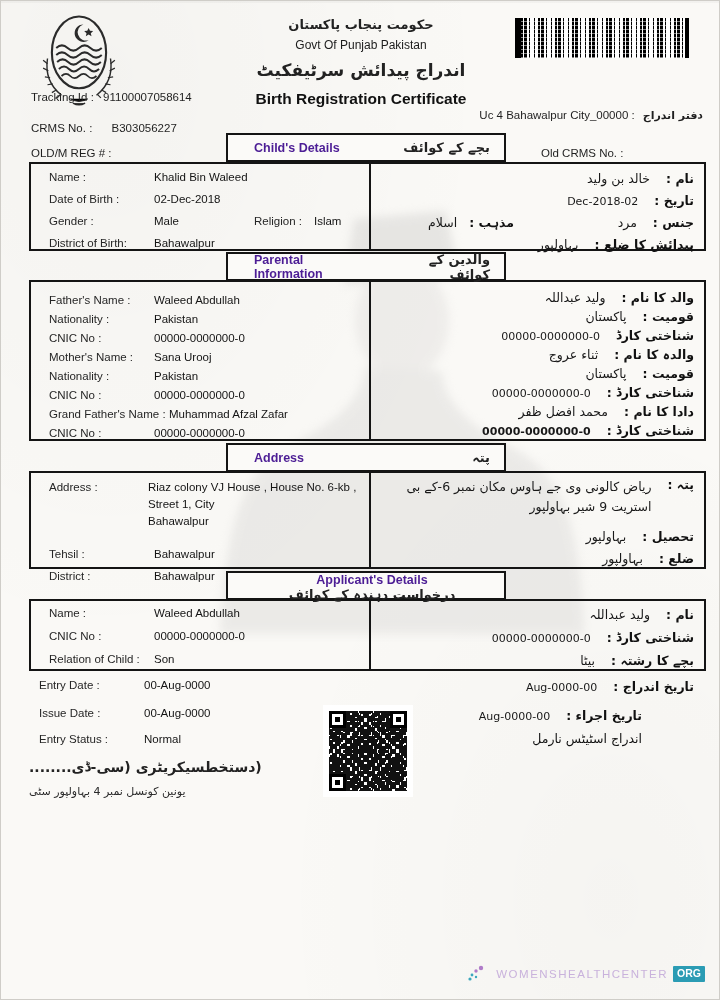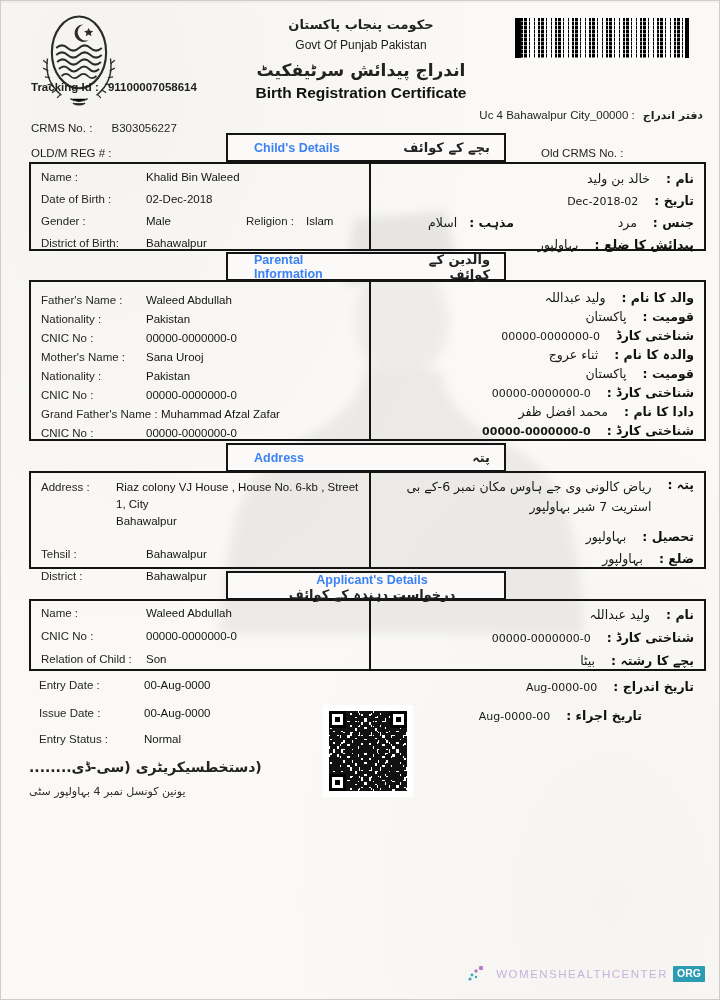--- a/index.html
+++ b/index.html
@@ -17,38 +17,38 @@
   .ur{font-family:"DejaVu Sans",sans-serif;direction:rtl;}
   .b{font-weight:bold;}
   
   .portrait{left:205px;top:168px;width:390px;height:465px;opacity:.5;filter:blur(5px);pointer-events:none;}
   
   .logo{left:34px;top:12px;width:88px;height:98px;}
   .hcenter{left:180px;top:14px;width:360px;text-align:center;}
   .hcenter .l1{font-size:13px;margin:2px 0;}
   .hcenter .l2{font-size:12px;margin:6px 0;color:#1c1c1c;}
   .hcenter .l3{font-size:17px;margin:8px 0 2px;}
-  .hcenter .l4{font-size:15.5px;margin:4px 0 0;color:#111;}
+  .hcenter .l4{font-size:15.5px;margin:10px 0 0;color:#111;}
   .barcode{left:514px;top:17px;width:174px;height:40px;
     border-left:6px solid #000;border-right:4px solid #000;box-sizing:border-box;
     background:
       repeating-linear-gradient(0deg, rgba(255,255,255,.5) 0 1px, transparent 1px 4px),
       repeating-linear-gradient(90deg,#000 0 2px,#fff 2px 3px,#000 3px 6px,#fff 6px 8px,#000 8px 9px,#fff 9px 13px,#000 13px 14px,#fff 14px 17px);
   }
   .meta{font-size:11.5px;color:#1f1f1f;}
   
   .sechdr{left:225px;width:280px;height:29px;border:2px solid #141414;background:#fbfaf8;
     display:flex;align-items:center;justify-content:space-between;box-sizing:border-box;
     padding:0 14px 0 26px;z-index:3;}
-  .sechdr .en{font-size:12.5px;font-weight:bold;color:#3b82f6;}
+  .sechdr .en{font-size:12.5px;font-weight:bold;color:#4c1d95;}
   .sechdr .uh{font-size:13px;font-weight:bold;}
   
   .dbox{left:28px;width:677px;border:2px solid #141414;box-sizing:border-box;z-index:2;background:transparent;}
   .divider{position:absolute;top:0;bottom:0;left:338px;width:2px;background:#141414;}
-  .ehalf{position:absolute;left:0;top:0;width:338px;}
+  .ehalf{position:absolute;left:8px;top:0;width:338px;}
   .uhalf{position:absolute;left:340px;top:0;right:0;}
   .frow{position:relative;display:flex;align-items:baseline;padding:0 10px;font-size:11.5px;}
   .frow .lab{min-width:105px;flex-shrink:0;color:#262626;}
   .frow .val{color:#141414;}
   .urow{position:relative;display:flex;align-items:baseline;direction:rtl;padding:0 10px;font-size:12.5px;gap:16px;font-family:"DejaVu Sans",sans-serif;}
   .urow .lab{font-weight:bold;color:#111;}
   .urow .val{color:#191919;}
   .inpair{position:absolute;display:flex;gap:12px;}
   
   .qr{left:328px;top:710px;width:78px;height:80px;background:
@@ -100,21 +100,21 @@
 
   <div class="abs hcenter">
     <div class="l1 ur b">حکومت پنجاب پاکستان</div>
     <div class="l2">Govt Of Punjab Pakistan</div>
     <div class="l3 ur b">اندراج پیدائش سرٹیفکیٹ</div>
     <div class="l4 b">Birth Registration Certificate</div>
   </div>
 
   <div class="abs barcode"></div>
 
-  <div class="abs meta" style="left:30px;top:80px;font-weight:bold;">
+  <div class="abs meta" style="left:30px;top:90px;">
     <span>Tracking Id :</span>
     <span style="margin-left:6px;">91100007058614</span>
   </div>
   <div class="abs meta" style="left:30px;top:121px;">
     <span>CRMS No. :</span>
     <span style="margin-left:16px;">B303056227</span>
   </div>
   <div class="abs meta" style="left:30px;top:146px;">OLD/M REG # :</div>
   <div class="abs meta" style="right:16px;top:108px;display:flex;align-items:baseline;gap:8px;">
     <span>Uc 4 Bahawalpur City_00000  :</span>
@@ -252,40 +252,40 @@
 
   <div class="abs sechdr" style="top:442px;">
     <span class="en">Address</span>
     <span class="uh ur">پتہ</span>
   </div>
   <div class="abs dbox" style="top:470px;height:98px;">
     <div class="divider"></div>
     <div class="ehalf" style="padding-top:6px;">
       <div class="frow">
         <span class="lab" style="min-width:75px;">Address :</span>
-        <span class="val" style="line-height:17px;">
+        <span class="val" style="line-height:17px;margin-left:24px;">
           <span>Riaz colony VJ House , House No. 6-kb , Street 1,   City</span><br>
           <span>Bahawalpur</span>
         </span>
       </div>
       <div class="frow" style="height:22px;margin-top:18px;">
         <span class="lab">Tehsil :</span>
         <span class="val">Bahawalpur</span>
       </div>
       <div class="frow" style="height:22px;">
         <span class="lab">District :</span>
         <span class="val">Bahawalpur</span>
       </div>
     </div>
     <div class="uhalf" style="padding-top:4px;">
       <div class="urow" style="align-items:flex-start;">
         <span class="lab">پتہ :</span>
         <span class="val" style="line-height:20px;text-align:right;">
           <span>ریاض کالونی وی جے ہاوس مکان نمبر 6-کے بی</span><br>
-          <span>استریت 7 شیر بہاولپور</span>
+          <span>استریت 9 شیر بہاولپور</span>
         </span>
       </div>
       <div class="urow" style="height:22px;margin-top:12px;">
         <span class="lab">تحصیل :</span>
         <span class="val">بہاولپور</span>
       </div>
       <div class="urow" style="height:22px;">
         <span class="lab">ضلع :</span>
         <span class="val">بہاولپور</span>
       </div>
@@ -343,20 +343,23 @@
       </div>
   </div>
   <div class="abs" style="right:15px;top:678px;width:250px;">
     <div class="urow" style="height:29px;">
         <span class="lab">تاریخ اندراج :</span>
         <span class="val" style="font-size:11px;">00-Aug-0000</span>
       </div>
     <div class="urow" style="height:23px;padding-right:62px;">
         <span class="lab">تاریخ  اجراء  :</span>
         <span class="val" style="font-size:11px;">00-Aug-0000</span>
+      </div>
+    <div class="urow" style="height:23px;padding-right:62px;">
+        <span class="lab" style="font-weight:normal;">اندراج  اسٹیٹس  نارمل</span>
       </div>
   </div>
 
   <div class="abs qr">
     <div class="finder f-tl"></div>
     <div class="finder f-tr"></div>
     <div class="finder f-bl"></div>
   </div>
 
   <div class="abs sig">

